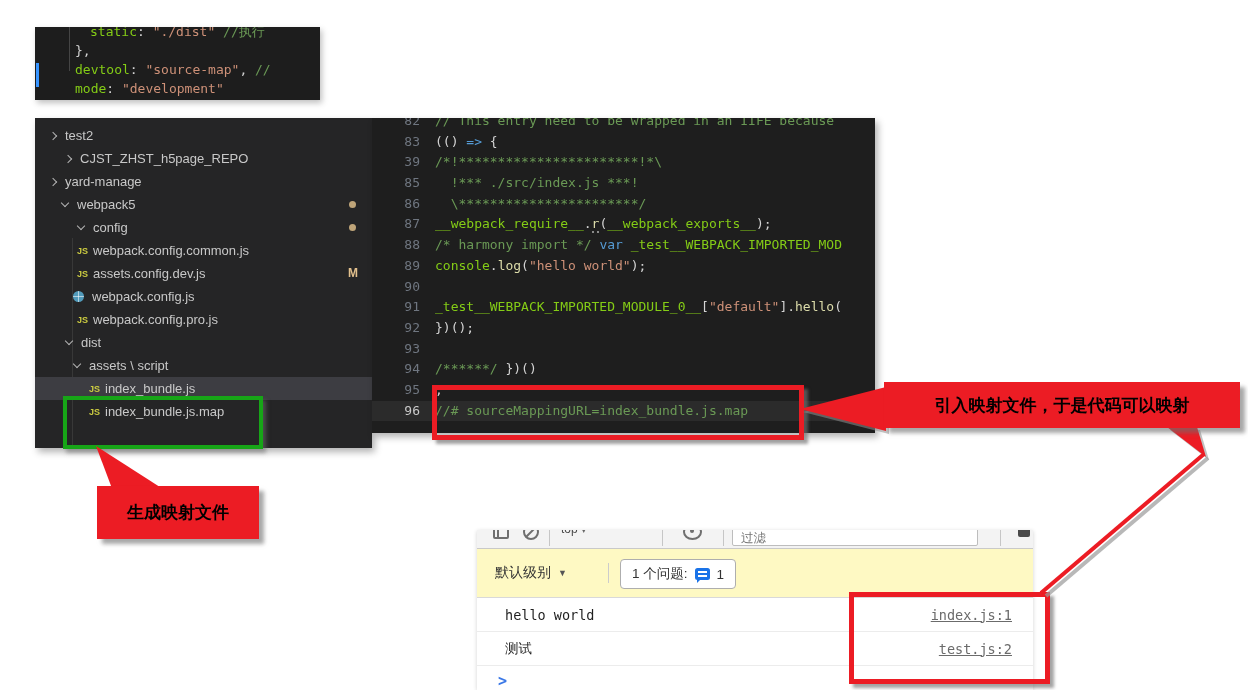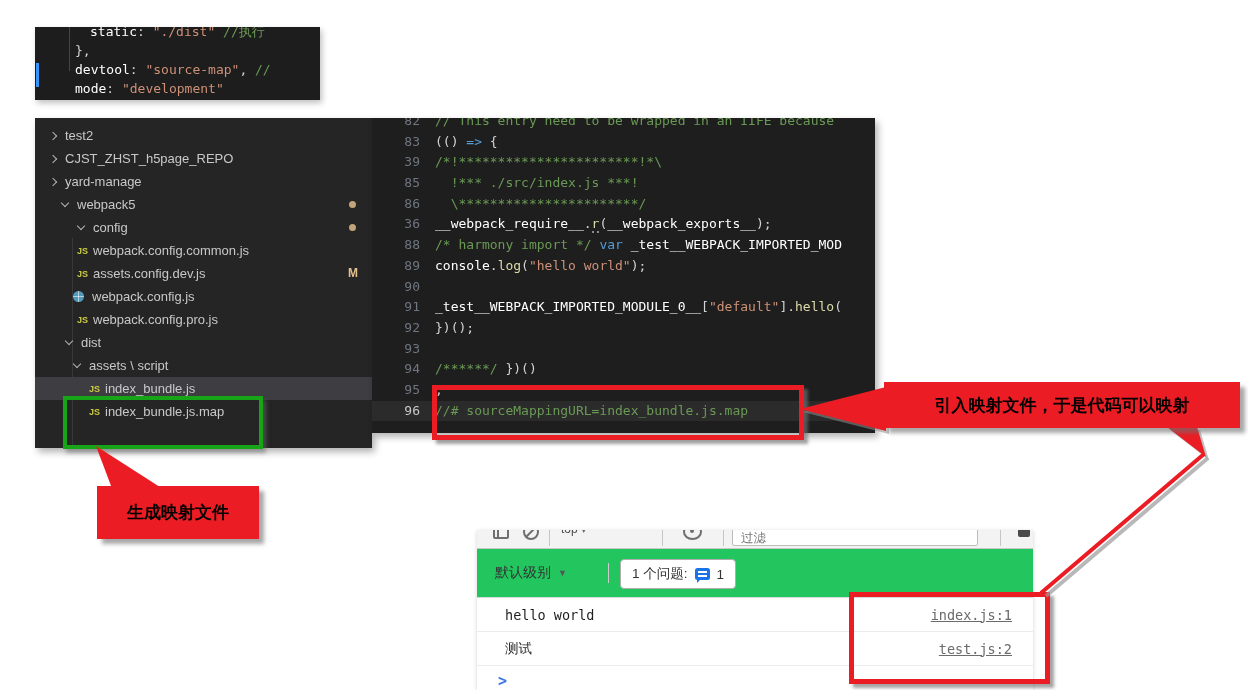--- a/index.html
+++ b/index.html
@@ -37,21 +37,21 @@
   
   #editor{position:absolute;left:372px;top:118px;width:503px;height:315px;background:#1e1e1e;
           overflow:hidden;box-shadow:3px 4px 7px rgba(0,0,0,.3);}
   #editor-lines{position:absolute;top:-7px;left:0;right:0;}
   .ed-line{height:20.7px;line-height:20.7px;display:flex;font-family:"DejaVu Sans Mono",monospace;font-size:13px;}
   .ed-line .ln{width:48px;flex:none;text-align:right;padding-right:15px;color:#6f7680;}
   .ed-line .code{white-space:pre;flex:1;overflow:hidden;}
   .ed-line.active{background:rgba(255,255,255,.06);}
   .ed-line.active .ln{color:#c9c9c9;}
   .tk-cm{color:#6a9955;} .tk-k{color:#569cd6;} .tk-s{color:#ce9178;}
-  .tk-id{color:#ffffff;text-align:center;} .tk-fn{color:#dcdcaa;} .tk-pl{color:#d4d4d4;}
+  .tk-id{color:#84cc16;text-align:center;} .tk-fn{color:#dcdcaa;} .tk-pl{color:#d4d4d4;}
   .tk-dots{border-bottom:2px dotted #8a8a8a;}
 
   
   .hlbox{position:absolute;border:5px solid #ec1c24;box-shadow:4px 4px 3px rgba(115,115,115,.65);z-index:40;}
   #green-box{position:absolute;left:63px;top:396px;width:192px;height:45px;border:4px solid #17a517;
              box-shadow:3px 4px 4px rgba(110,110,110,.55);z-index:41;}
   .callout{position:absolute;background:#ec1c24;color:#000;font-weight:bold;font-size:17px;
            display:flex;align-items:center;justify-content:center;z-index:60;
            box-shadow:5px 5px 4px rgba(110,110,110,.6);}
   #callout-right{left:884px;top:382px;width:356px;height:46px;}
@@ -67,21 +67,21 @@
   .t1-sq::before{content:"";position:absolute;left:2px;top:0;bottom:0;width:2px;background:#6f6f6f;}
   .t1-circle{position:absolute;left:46px;top:-6px;width:12px;height:12px;border:2px solid #6f6f6f;border-radius:50%;}
   .t1-circle::before{content:"";position:absolute;left:-1px;top:5px;width:14px;height:2px;background:#6f6f6f;transform:rotate(-45deg);}
   .t1-frame{position:absolute;left:84px;top:-8px;font-size:12px;color:#4a4a4a;}
   .t1-frame .car{font-size:8px;color:#666;margin-left:4px;}
   .t1-eye{position:absolute;left:206px;top:-6px;width:15px;height:12px;border:2px solid #6f6f6f;border-radius:50%;}
   .t1-eye::before{content:"";position:absolute;left:5px;top:3px;width:4px;height:4px;border-radius:50%;background:#6f6f6f;}
   #filter-input{position:absolute;left:255px;top:-10px;width:246px;height:26px;border:1px solid #bdbdbd;border-radius:2px;
                 background:#fff;font-size:12.5px;color:#5f6368;padding:12px 8px 2px;box-sizing:border-box;outline:none;}
   .t1-gear{position:absolute;left:541px;top:-4px;width:12px;height:11px;background:#4a4a4a;border-radius:2px;}
-  #c-toolbar2{position:relative;height:48px;background:#22c55e;border-bottom:1px solid #d9d9d9;display:flex;align-items:center;}
+  #c-toolbar2{position:relative;height:48px;background:#fef9c3;border-bottom:1px solid #d9d9d9;display:flex;align-items:center;}
   #lvl{margin-left:18px;font-size:14px;color:#333;display:flex;align-items:center;gap:7px;cursor:pointer;}
   #lvl .car{font-size:9px;color:#555;}
   .t2-div{position:absolute;left:131px;top:14px;width:1px;height:20px;background:#ccc;}
   #issues-chip{position:absolute;left:143px;top:10px;height:28px;border:1px solid #aeaeae;border-radius:4px;background:#fff;
                display:flex;align-items:center;gap:7px;padding:0 11px;font-size:13.5px;color:#333;cursor:pointer;}
   .bub{width:15px;height:12px;background:#1a73e8;border-radius:2.5px;position:relative;flex:none;}
   .bub::before{content:"";position:absolute;left:3px;top:3px;width:9px;height:2px;background:#fff;box-shadow:0 4px 0 #fff;}
   .bub::after{content:"";position:absolute;left:2px;bottom:-3px;border:3px solid transparent;border-top-color:#1a73e8;border-left-color:#1a73e8;}
   .msg{position:relative;height:33px;border-bottom:1px solid #ececec;display:flex;align-items:center;padding-left:28px;
        font-family:"DejaVu Sans Mono",monospace;font-size:13.5px;color:#1f1f1f;}
@@ -105,21 +105,21 @@
       </div>
   </div>
 
   <div id="explorer">
     <div class="guide"></div>
     <div id="explorer-rows">
         <div class="ex-row" style="padding-left: 13px;">
           <span class="chev right"></span>
           <span>test2</span>
         </div>
-        <div class="ex-row" style="padding-left: 13px;">
+        <div class="ex-row" style="padding-left: 13px; margin-left: 15px;">
           <span class="chev right"></span>
           <span>CJST_ZHST_h5page_REPO</span>
         </div>
         <div class="ex-row" style="padding-left: 13px;">
           <span class="chev right"></span>
           <span>yard-manage</span>
         </div>
         <div class="ex-row" style="padding-left: 25px;">
           <span class="chev down"></span>
           <span>webpack5</span>
@@ -182,21 +182,21 @@
         </div>
         <div class="ed-line">
           <span class="ln">85</span>
           <span class="code"><span class="tk-cm">  !*** ./src/index.js ***!</span></span>
         </div>
         <div class="ed-line">
           <span class="ln">86</span>
           <span class="code"><span class="tk-cm">  \***********************/</span></span>
         </div>
         <div class="ed-line">
-          <span class="ln">36</span>
+          <span class="ln">87</span>
           <span class="code"><span class="tk-id">__webpack_require__</span><span class="tk-pl">.</span><span class="tk-fn tk-dots">r</span><span class="tk-pl">(</span><span class="tk-id">__webpack_exports__</span><span class="tk-pl">);</span></span>
         </div>
         <div class="ed-line">
           <span class="ln">88</span>
           <span class="code"><span class="tk-cm">/* harmony import */</span><span class="tk-pl"> </span><span class="tk-k">var</span><span class="tk-pl"> </span><span class="tk-id">_test__WEBPACK_IMPORTED_MOD</span></span>
         </div>
         <div class="ed-line">
           <span class="ln">89</span>
           <span class="code"><span class="tk-id">console</span><span class="tk-pl">.</span><span class="tk-fn">log</span><span class="tk-pl">(</span><span class="tk-s">"hello world"</span><span class="tk-pl">);</span></span>
         </div>

